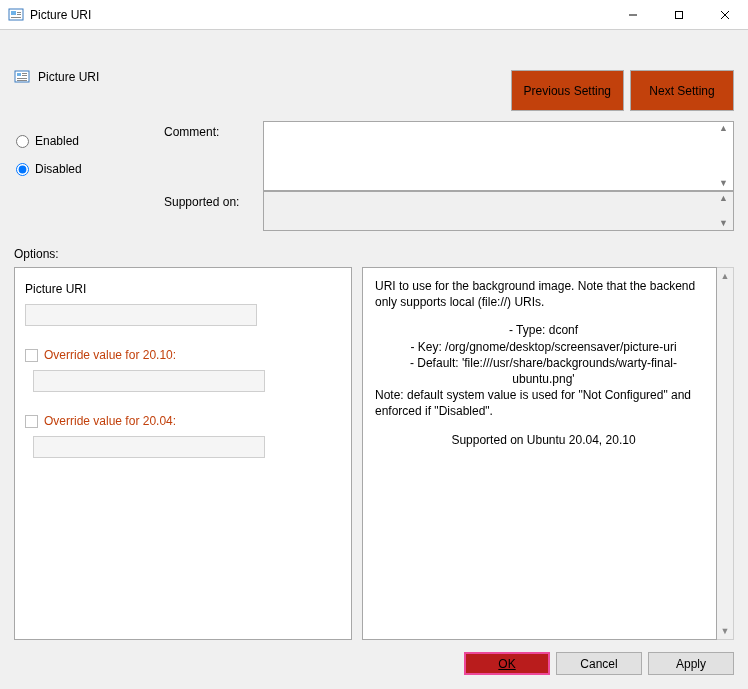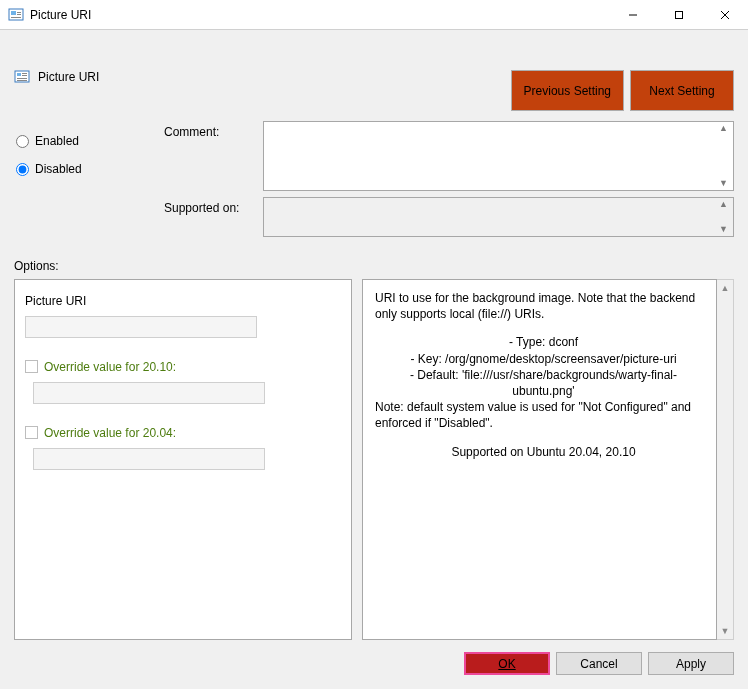--- a/index.html
+++ b/index.html
@@ -79,21 +79,20 @@
     font-size:12px;
   }
   .radio-item input { margin:0 6px 0 2px; }
   .fields-col {
     flex:1;
     display:flex;
     flex-direction:column;
   }
   .field-row {
     display:flex;
-    margin-bottom:6px;
     gap:9px;
   }
   .field-label {
     width:90px;
     padding-top:4px;
     font-size:12px;
   }
   .ml-box {
     flex:1;
     position:relative;
@@ -163,23 +162,23 @@
   .help-scroll .track { flex:1; }
   .help-scroll .arrow-down { padding-bottom:3px; }
 
   .opt-section-label { font-size:12px; margin-bottom:8px; }
   .opt-input {
     width:232px; height:22px;
     border:1px solid #cfcfcf; background:#f5f5f5;
     padding:0 4px; font-size:12px;
   }
   .opt-check {
-    display:flex; 
+    display:flex; align-items:center;
     margin-top:22px; margin-bottom:8px;
-    color:#4d7c0f;
+    color:#c2410c;
   }
   .opt-check .cb {
     width:13px; height:13px; border:1px solid #bdbdbd; background:#fff;
     margin-right:6px;
   }
   .opt-sub-input {
     width:232px; height:22px;
     border:1px solid #cfcfcf; background:#f5f5f5;
     margin-left:8px;
     padding:0 4px; font-size:12px;

